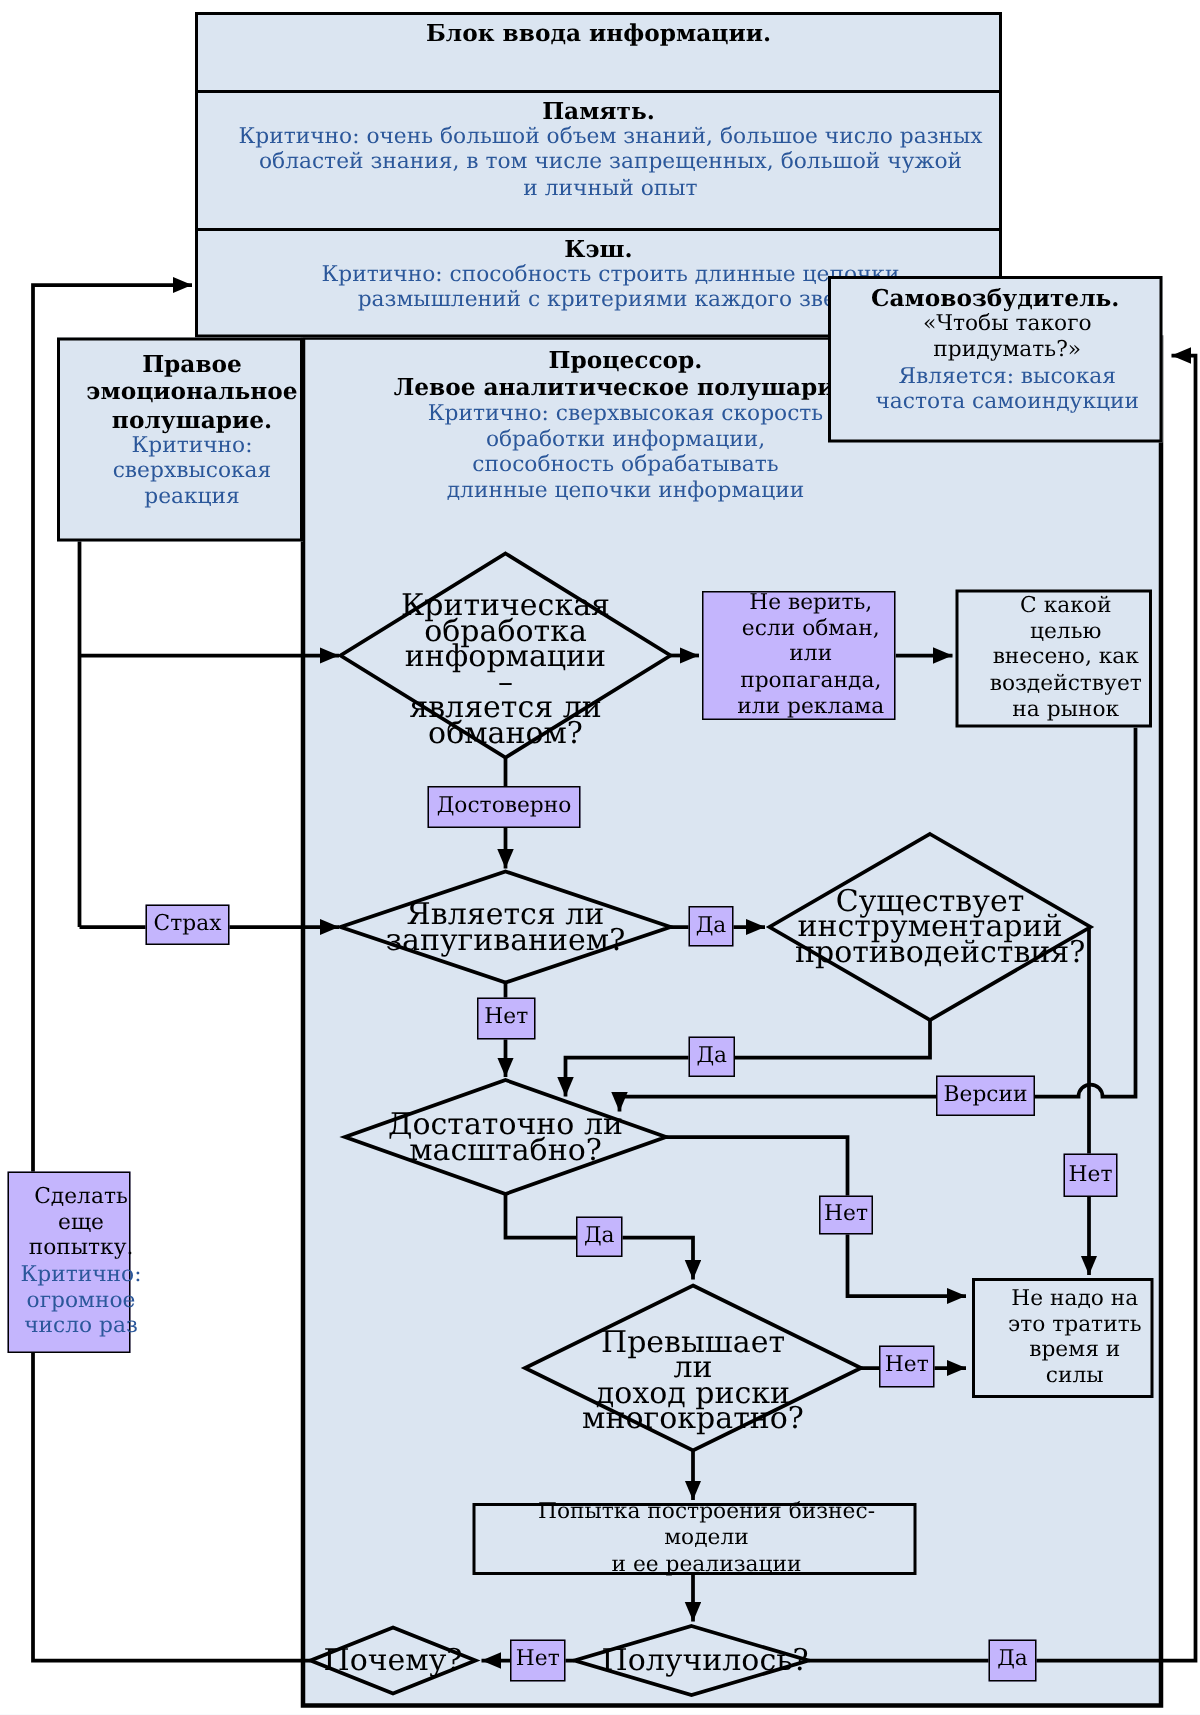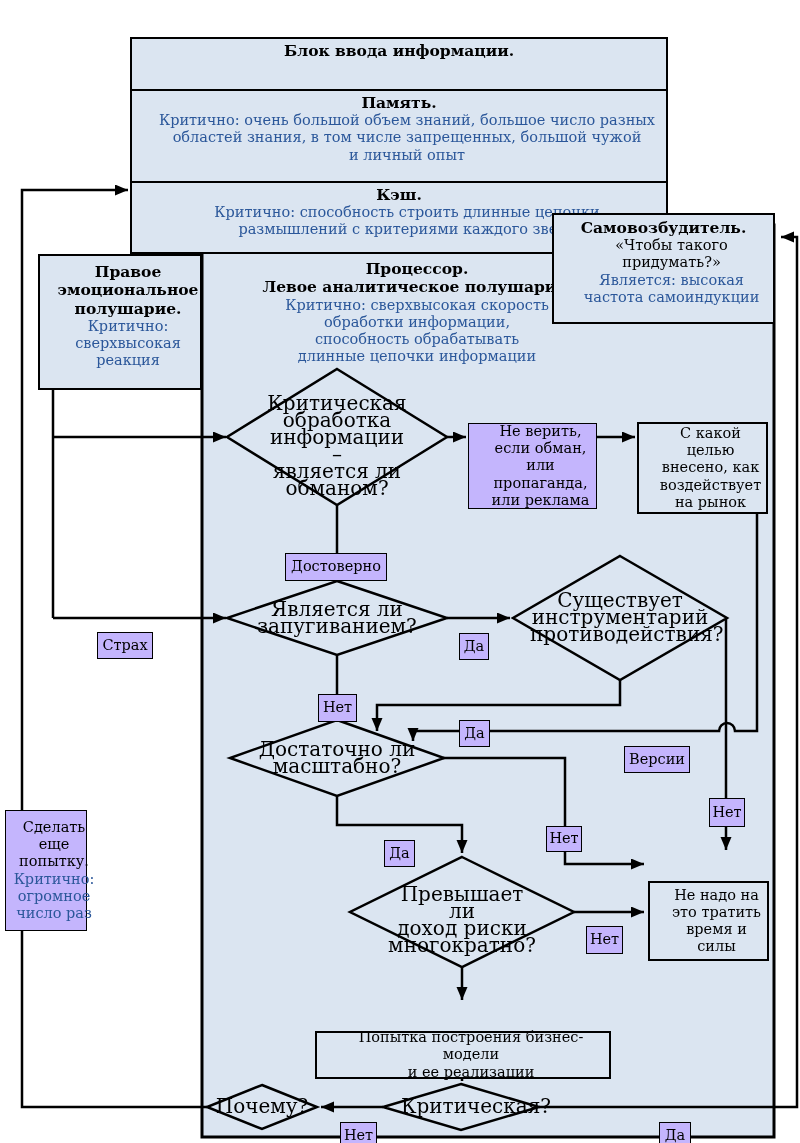--- a/index.html
+++ b/index.html
@@ -1,20 +1,20 @@
 <!DOCTYPE html>
 <html style="--fill: #dbe5f1; --note: #2b579a;"><head>
 <meta charset="utf-8">
 <style>
   html,body{margin:0;padding:0;background:#fff;}
   #canvas{
     position:relative;width:800px;height:1143px;background:#fff;overflow:hidden;
     font-family:"DejaVu Serif","Liberation Serif",serif;color:#000;
   }
-  .abs{position:absolute;box-sizing:border-box;margin-top:29px;}
+  .abs{position:absolute;box-sizing:border-box;}
   svg{position:absolute;left:0;top:0;}
   .block{
     background:var(--fill,#dbe5f1);border:2.5px solid #000;text-align:center;
   }
   .wbox{
     background:#c4b5fd;border:1.5px solid #000;text-align:center;
     display:flex;align-items:center;justify-content:center;
   }
   .bbox{
     background:var(--fill,#dbe5f1);border:2.5px solid #000;text-align:center;
@@ -135,21 +135,21 @@
   <div class="dtext" style="left:242px;top:601px;width:190px">Является ли
 запугиванием?</div>
   <div class="dtext" style="left:530px;top:592px;width:180px">Существует
 инструментарий
 противодействия?</div>
   <div class="dtext" style="left:387px;top:886px;width:150px">Превышает ли
 доход риски
 многократно?</div>
   <div class="dtext" style="left:257px;top:741px;width:160px">Достаточно ли
 масштабно?</div>
-  <div class="dtext" style="left:401px;top:1098px;width:120px">Критическая?</div>
+  <div class="dtext" style="left:401px;top:1098px;width:120px">Получилось?</div>
   <div class="dtext" style="left:212px;top:1098px;width:100px">Почему?</div>
 
   <div class="abs wbox" style="left:468px;top:394px;width:129px;height:86px;z-index:2">
     <span class="plain pre">Не верить,
 если обман,
 или пропаганда,
 или реклама</span>
   </div>
 
   <div class="abs bbox" style="left:637px;top:393px;width:131px;height:92px;z-index:2">

